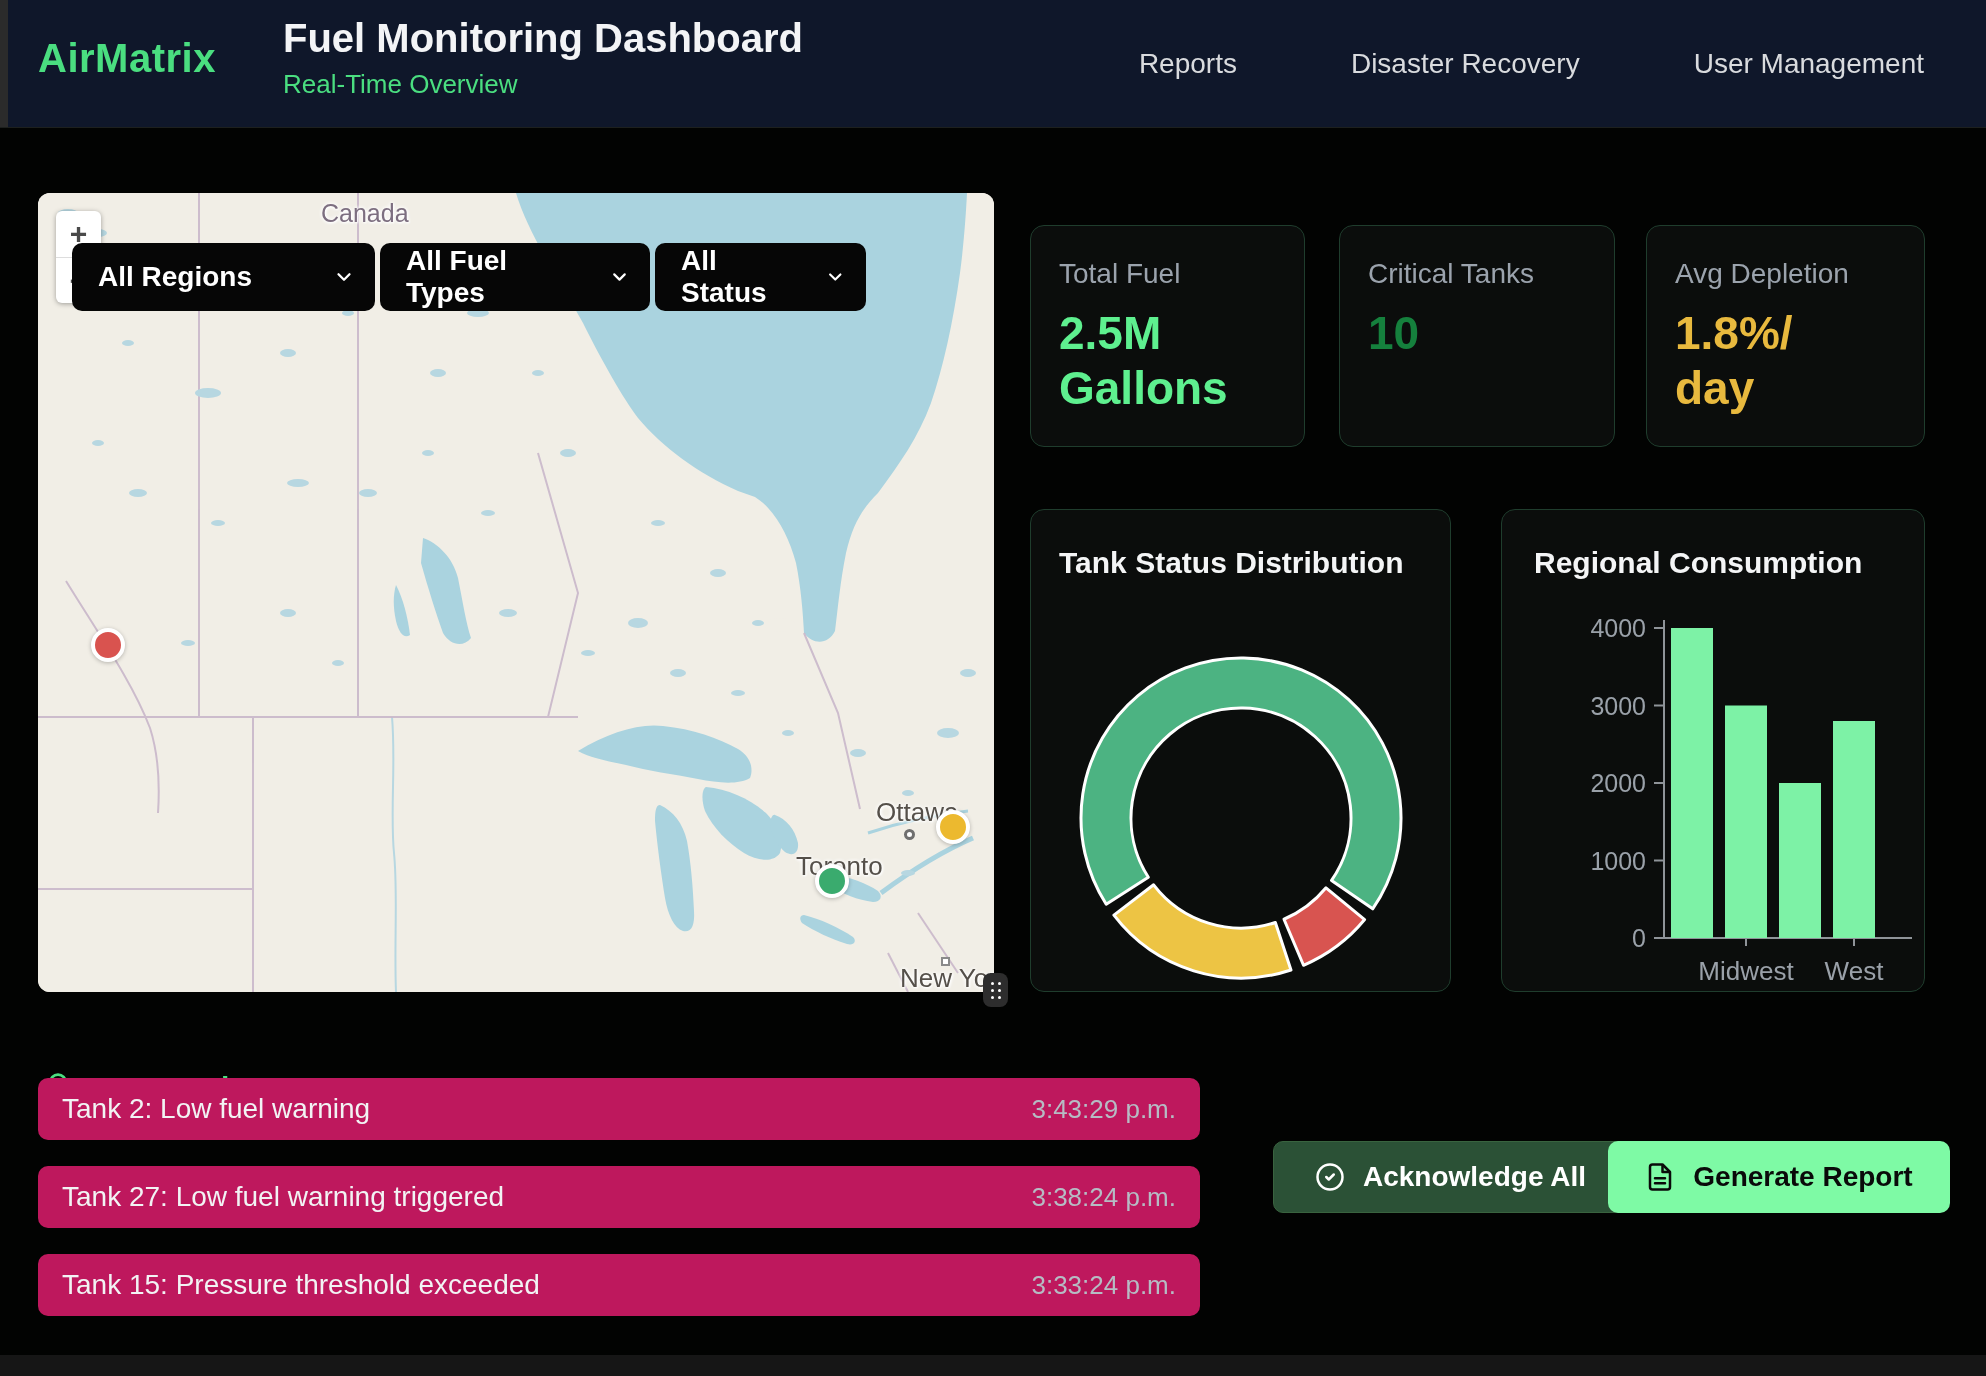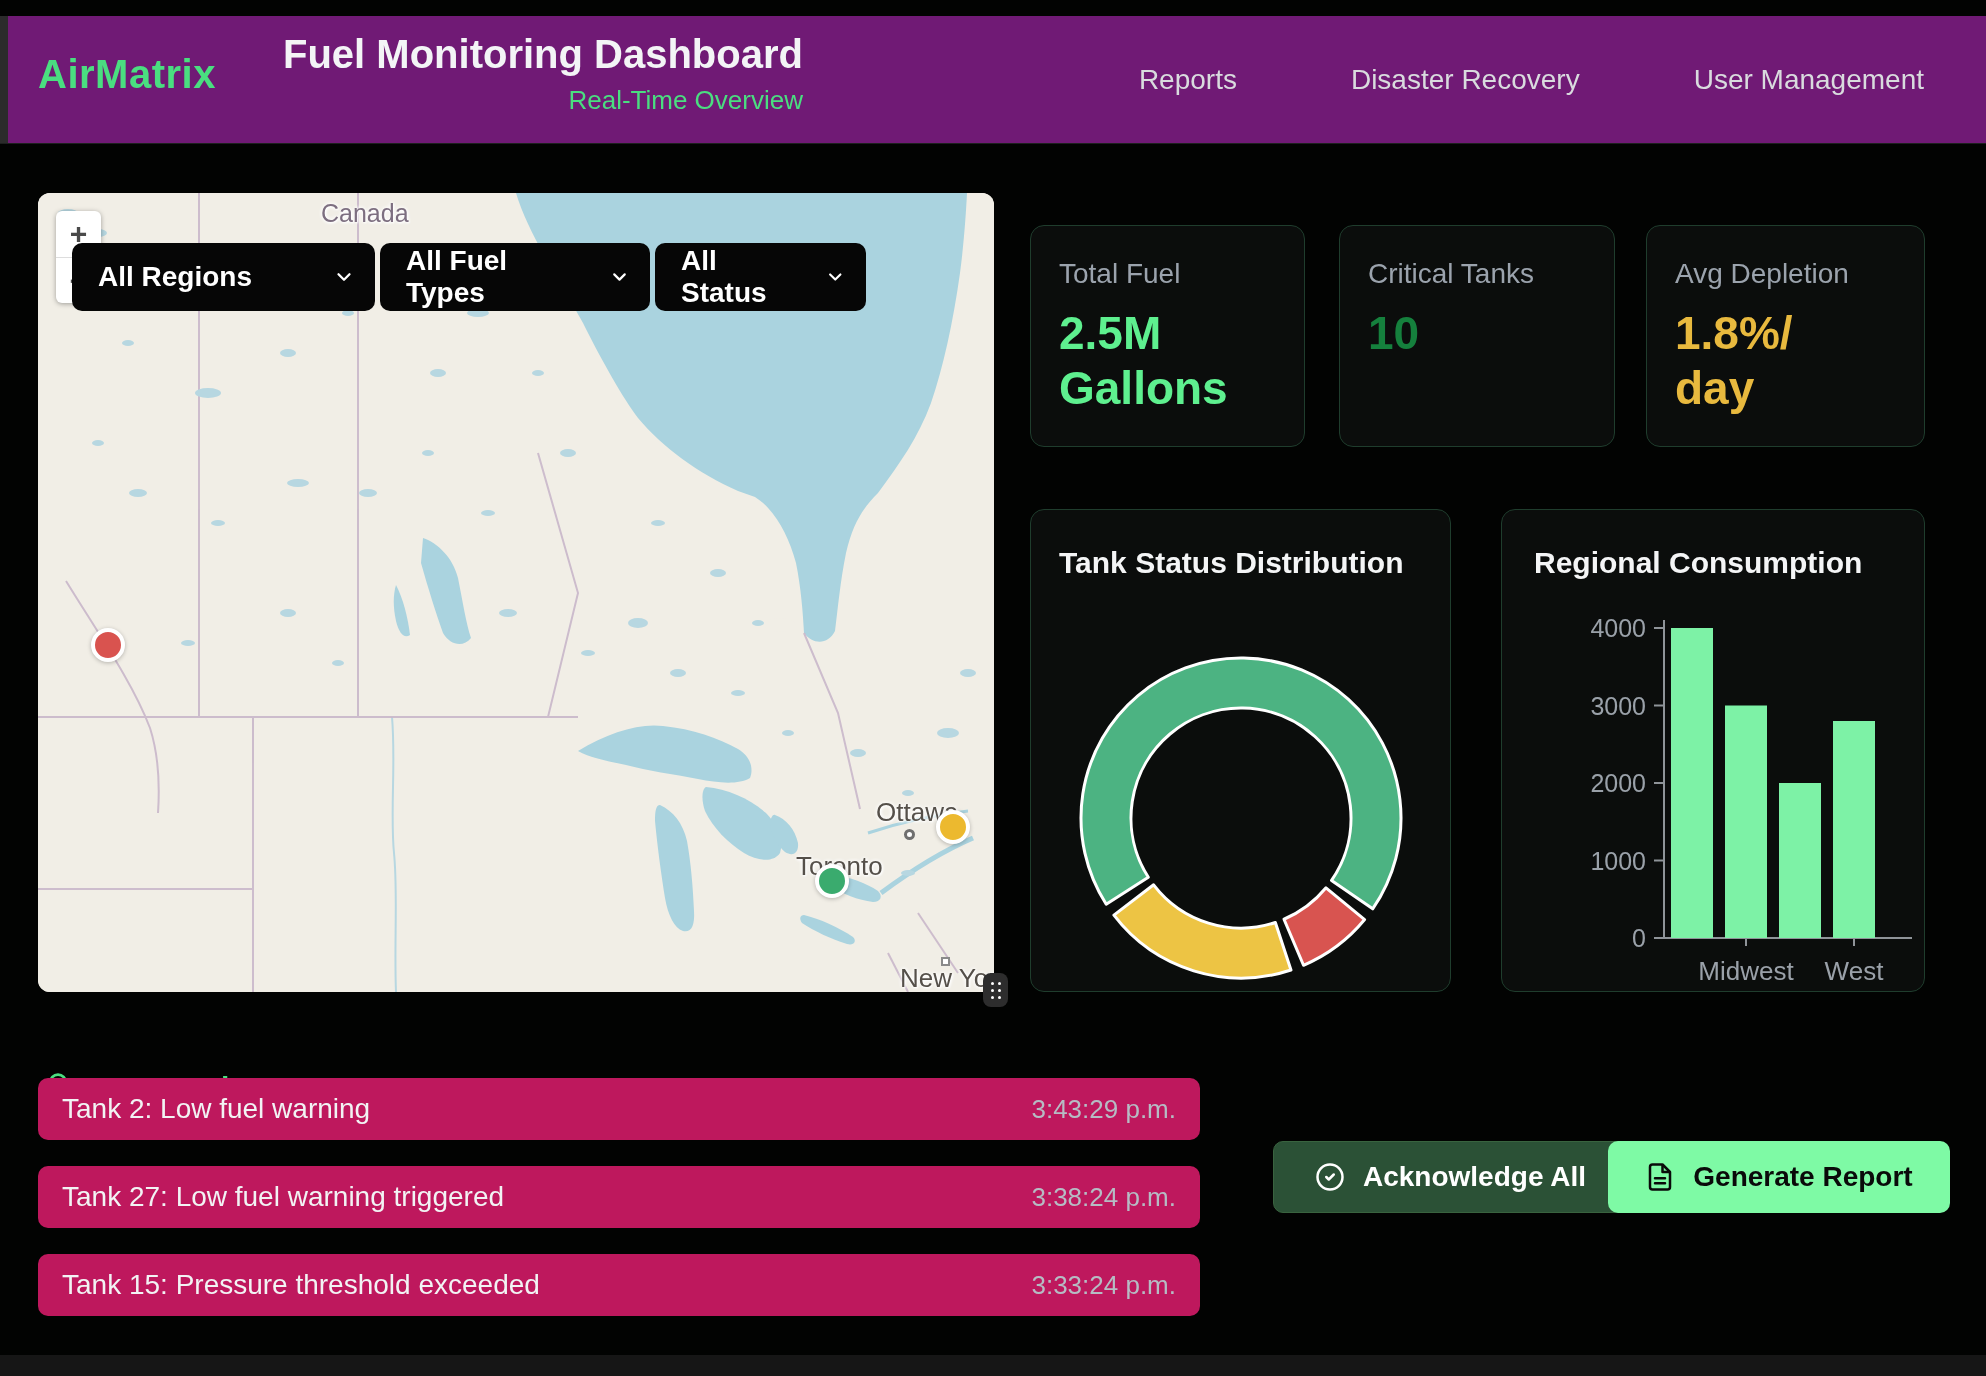--- a/index.html
+++ b/index.html
@@ -1,19 +1,19 @@
 <!DOCTYPE html>
 <html><head>
 <meta charset="utf-8">
 <style>
   html,body{margin:0;padding:0;background:#000;}
   .page{position:relative;width:1986px;height:1376px;background:#020302;font-family:"Liberation Sans",sans-serif;overflow:hidden;}
 
   
-  .hdr{position:absolute;left:0;top:16px;width:1986px;height:127px;background:#701a75;border-bottom:1px solid #1d201e;text-align:right;}
+  .hdr{position:absolute;left:0;top:0;width:1986px;height:127px;background:#0f172a;border-bottom:1px solid #1d201e;}
   .hdr-edge{position:absolute;left:0;top:0;width:8px;height:127px;background:#2b2b2b;}
   .logo{position:absolute;left:38px;top:36px;font-size:40px;font-weight:bold;color:#4ade80;letter-spacing:.5px;cursor:pointer;}
   .titles{position:absolute;left:283px;top:16px;}
   .title{font-size:40px;font-weight:bold;color:#f3f4f6;}
   .subtitle{font-size:26px;color:#4ade80;margin-top:8px;}
   .nav{position:absolute;right:0;top:0;height:127px;display:flex;align-items:center;gap:114px;padding-right:62px;}
   .nav-item{font-size:28px;color:#d9dbde;cursor:pointer;white-space:nowrap;}
 
   
   .map{position:absolute;left:38px;top:193px;width:956px;height:799px;border-radius:12px;overflow:hidden;background:#f1eee6;}

